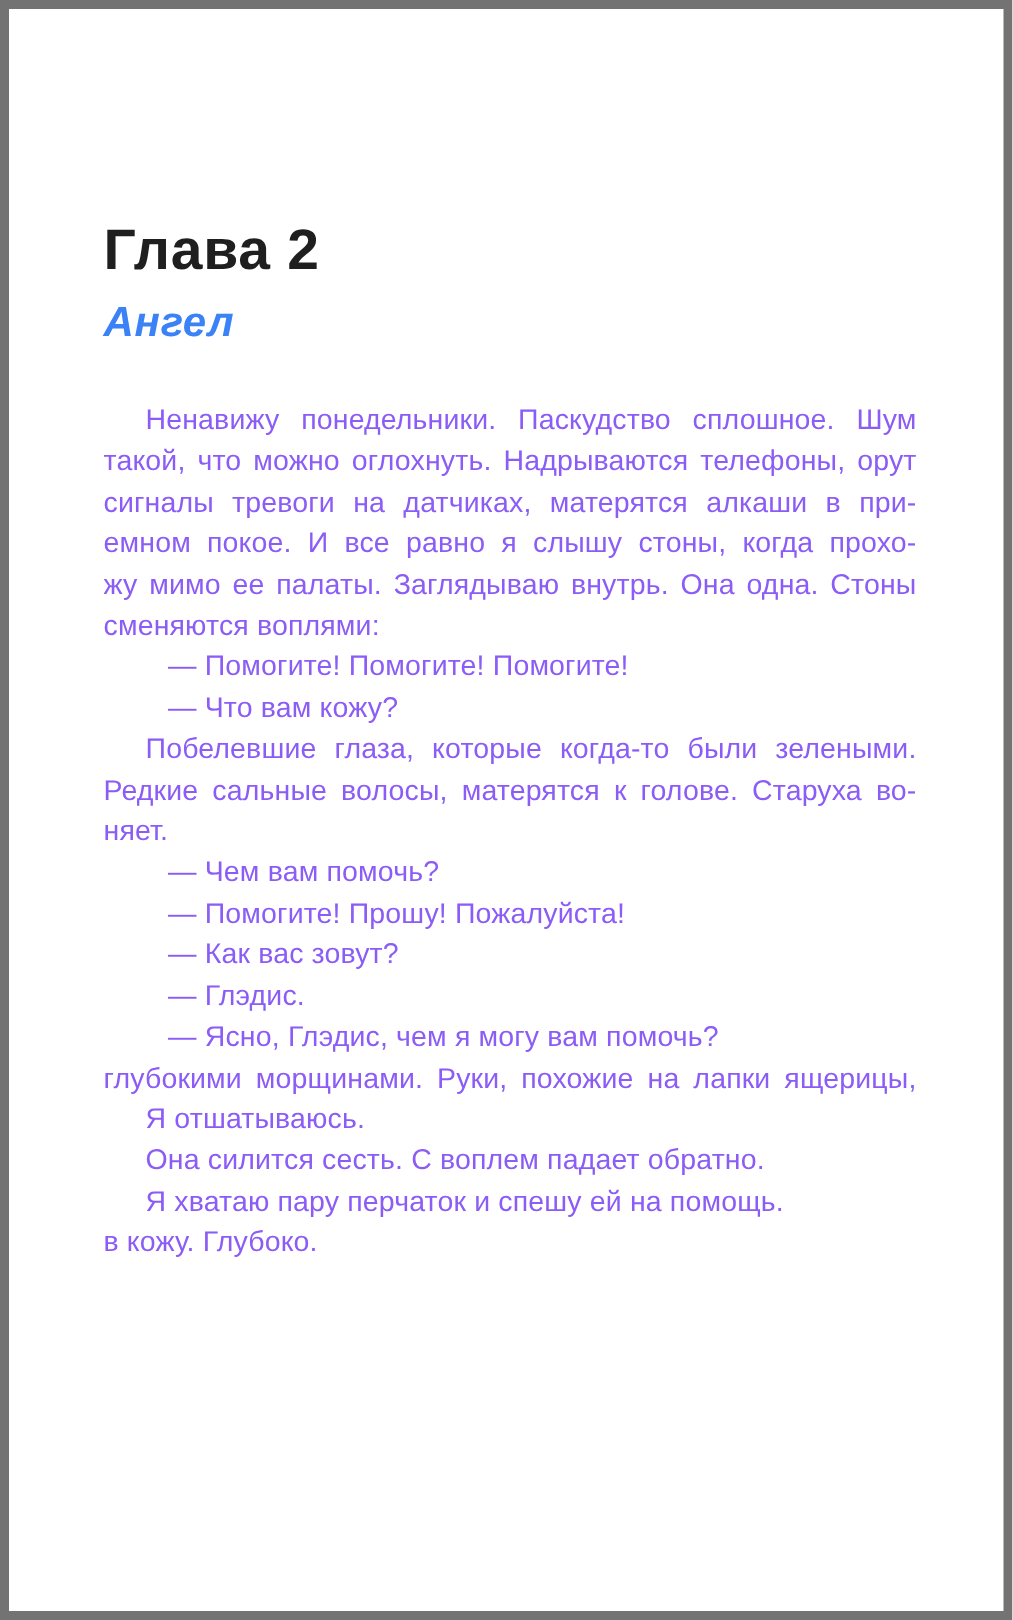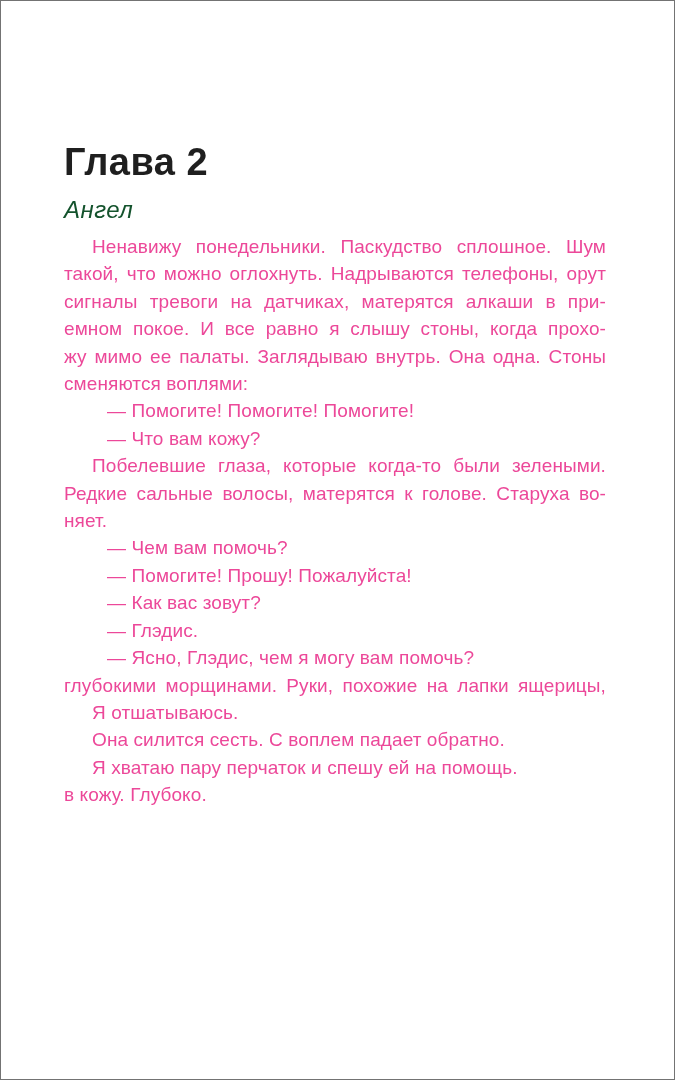--- a/index.html
+++ b/index.html
@@ -1,52 +1,53 @@
 <!DOCTYPE html>
 <html><head>
 <meta charset="utf-8">
 <style>
   html, body { margin: 0; padding: 0; background: #ffffff; }
   .page {
     position: relative;
     width: 675px;
     height: 1080px;
     background: #ffffff;
-    border: 1px solid #737373;
+    border: 6px solid #737373;
     box-sizing: border-box;
     overflow: hidden;
     font-family: "Liberation Sans", "DejaVu Sans", sans-serif;
   }
   .text-block {
     position: absolute;
     left: 63px;
     top: 138px;
     width: 542px;
   }
   .chapter-label {
     margin: 0;
     font-size: 38px;
     line-height: 47px;
     font-weight: 700;
     letter-spacing: 0.5px;
     color: #1f1f1f;
   }
   .chapter-title {
     margin: 0;
-    font-size: 24px;
+    font-size: 28px;
     line-height: 47px;
-    font-weight: 400;
+    font-weight: 700;
     font-style: italic;
     letter-spacing: 0.5px;
-    color: #14532d;
+    color: #3b82f6;
   }
   .body-text {
+    margin-top: 29px;
     font-size: 19px;
     line-height: 27.4px;
-    color: #ec4899;
+    color: #8b5cf6;
     letter-spacing: 0.1px;
   }
   .para { margin: 0; }
   .line {
     text-align: justify;
     text-align-last: left;
     overflow: hidden;
     white-space: normal;
   }
   .line.fill { text-align-last: justify; }

